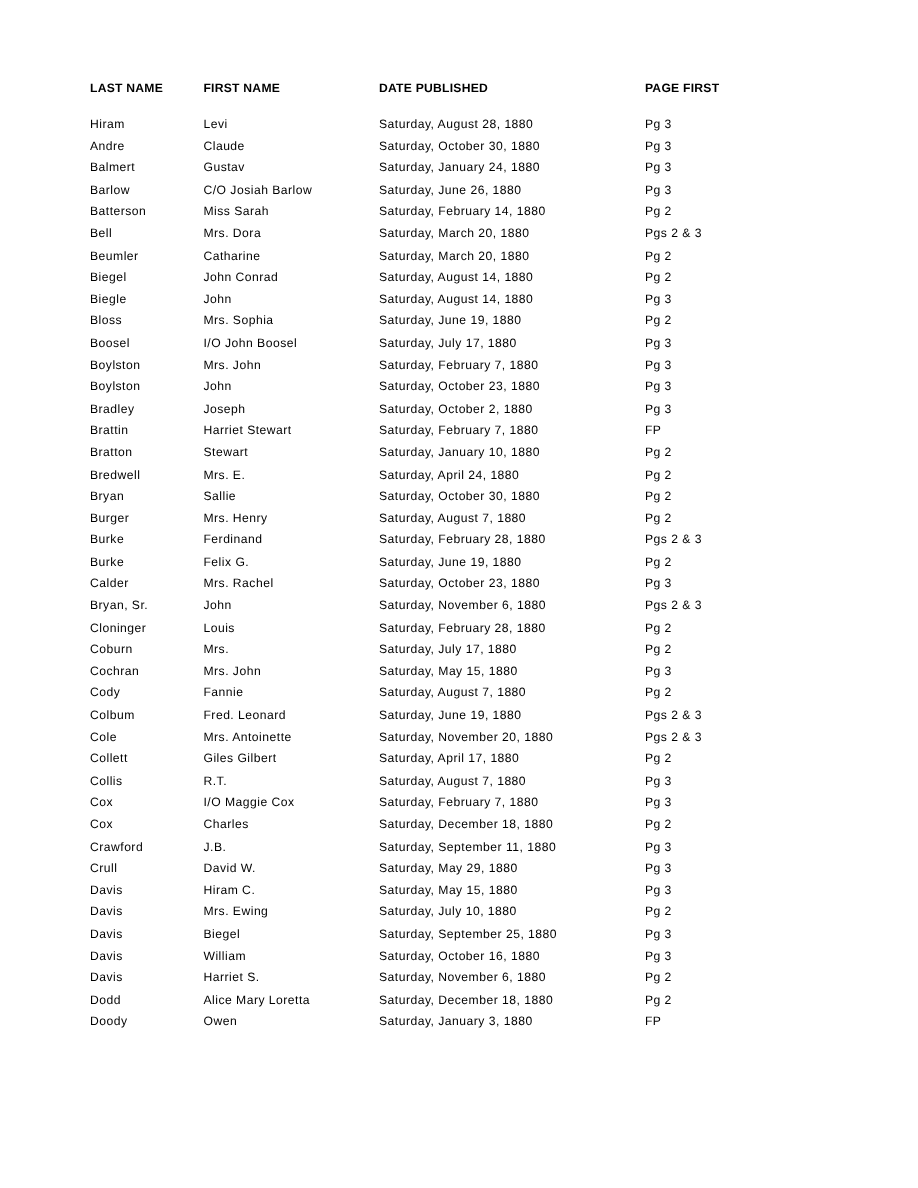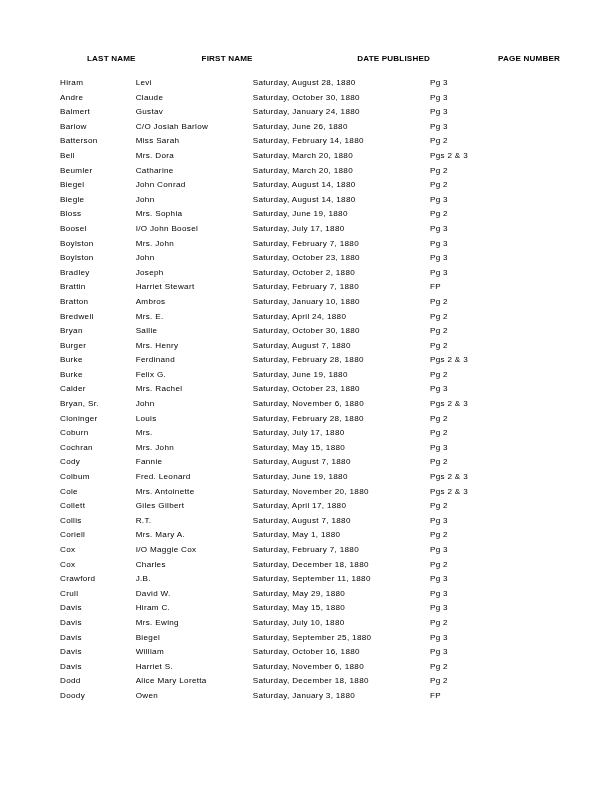--- a/index.html
+++ b/index.html
@@ -40,21 +40,20 @@
     white-space: nowrap;
     overflow: visible;
     letter-spacing: 0.04em;
   }
   #index-table thead th {
     font-weight: bold;
     font-size: 8.1px;
     height: 15px;
     padding-bottom: 9px;
     letter-spacing: 0.02em;
-    text-align: right;
   }
   .col-last   { width: 64px; }
   .col-first  { width: 99px; }
   .col-date   { width: 150px; }
   .col-page   { width: 110px; }
 
   #index-table tbody tr td { font-weight: normal; }
 </style>
 </head>
 <body>
@@ -65,21 +64,21 @@
       <col class="col-last">
       <col class="col-first">
       <col class="col-date">
       <col class="col-page">
     </colgroup>
     <thead>
       <tr>
         <th>LAST NAME</th>
         <th>FIRST NAME</th>
         <th>DATE PUBLISHED</th>
-        <th>PAGE NUMBER</th>
+        <th>PAGE FIRST</th>
       </tr>
     </thead>
     <tbody id="table-body">
         <tr>
           <td>Hiram</td>
           <td>Levi</td>
           <td>Saturday, August 28, 1880</td>
           <td>Pg 3</td>
         </tr>
         <tr>
@@ -161,21 +160,21 @@
           <td>Pg 3</td>
         </tr>
         <tr>
           <td>Brattin</td>
           <td>Harriet Stewart</td>
           <td>Saturday, February 7, 1880</td>
           <td>FP</td>
         </tr>
         <tr>
           <td>Bratton</td>
-          <td>Ambros</td>
+          <td>Stewart</td>
           <td>Saturday, January 10, 1880</td>
           <td>Pg 2</td>
         </tr>
         <tr>
           <td>Bredwell</td>
           <td>Mrs. E.</td>
           <td>Saturday, April 24, 1880</td>
           <td>Pg 2</td>
         </tr>
         <tr>
@@ -254,26 +253,20 @@
           <td>Collett</td>
           <td>Giles Gilbert</td>
           <td>Saturday, April 17, 1880</td>
           <td>Pg 2</td>
         </tr>
         <tr>
           <td>Collis</td>
           <td>R.T.</td>
           <td>Saturday, August 7, 1880</td>
           <td>Pg 3</td>
-        </tr>
-        <tr>
-          <td>Coriell</td>
-          <td>Mrs. Mary A.</td>
-          <td>Saturday, May 1, 1880</td>
-          <td>Pg 2</td>
         </tr>
         <tr>
           <td>Cox</td>
           <td>I/O Maggie Cox</td>
           <td>Saturday, February 7, 1880</td>
           <td>Pg 3</td>
         </tr>
         <tr>
           <td>Cox</td>
           <td>Charles</td>

